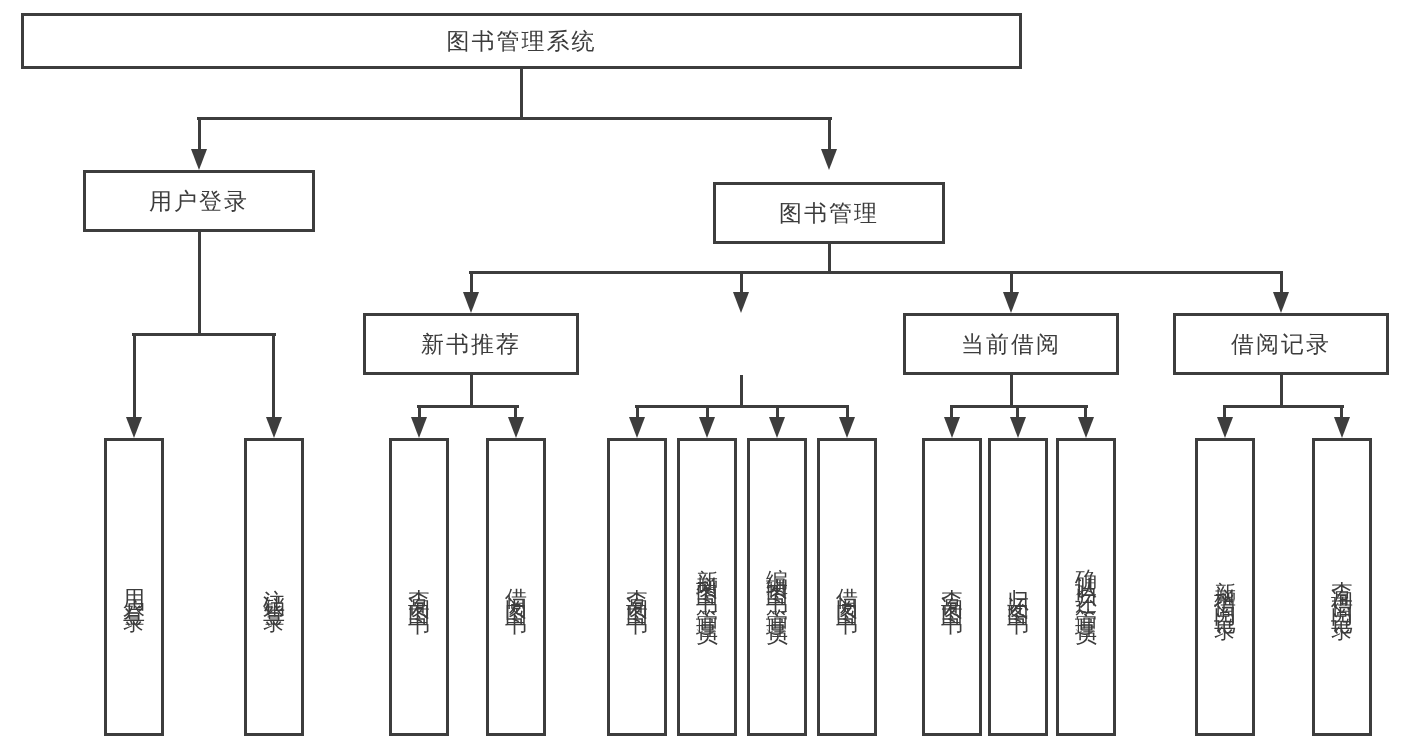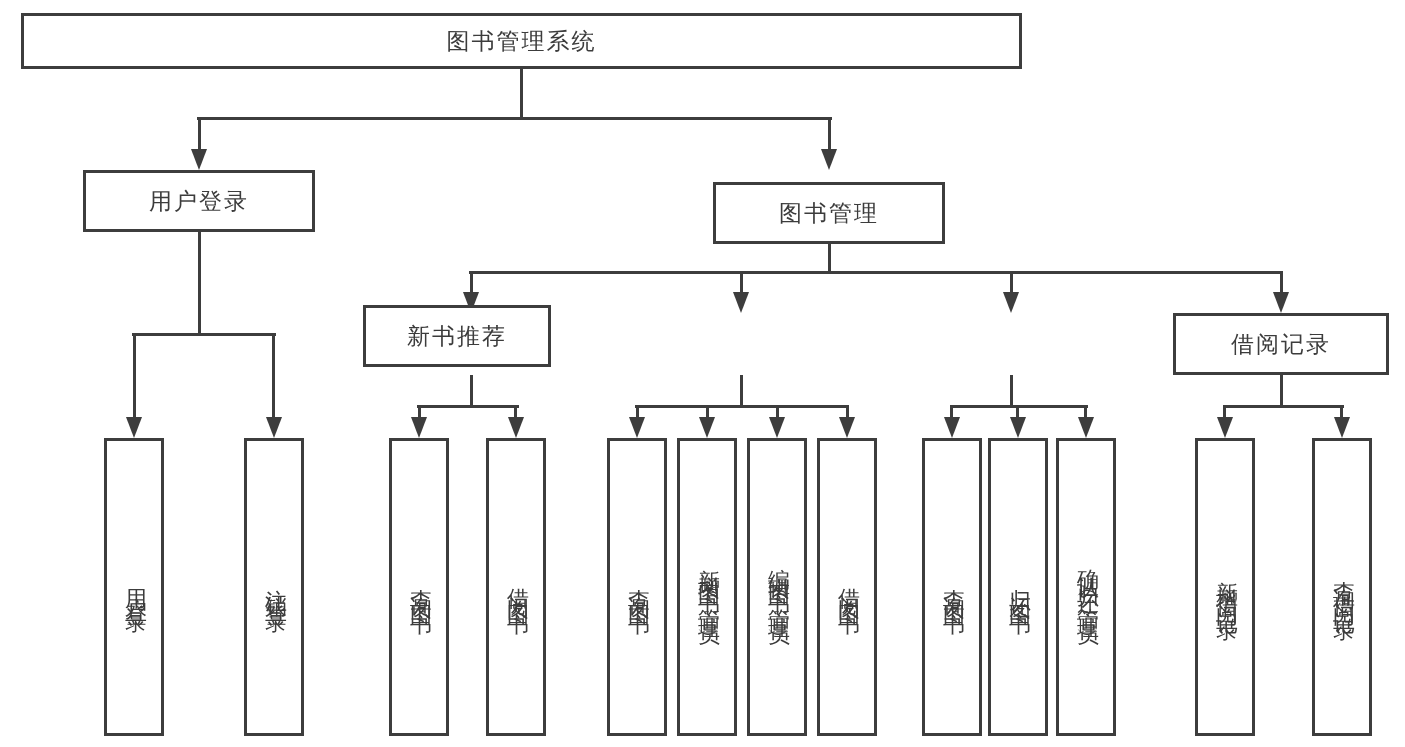--- a/index.html
+++ b/index.html
@@ -8,21 +8,21 @@
     --bg-color: #ffffff;
     --watermark-color: #c9c9c9;
   }
   html, body { margin: 0; padding: 0; background: #fff; }
   .canvas {
     position: relative;
     width: 1405px;
     height: 747px;
     background: var(--bg-color);
     overflow: hidden;
-    font-family: Liberation Mono, monospace;
+    font-family: Liberation Sans, sans-serif;
   }
   .box {
     position: absolute;
     box-sizing: border-box;
     border: 3px solid var(--line-color);
     background: var(--bg-color);
     display: flex;
     align-items: center;
     justify-content: center;
     color: var(--text-color);
@@ -65,21 +65,22 @@
 </head>
 <body>
 
 <div class="canvas">
 
   <div class="box h" style="left:21px;top:13px;width:1001px;height:56px">图书管理系统</div>
 
   <div class="box h" style="left:83px;top:170px;width:232px;height:62px">用户登录</div>
   <div class="box h" style="left:713px;top:182px;width:232px;height:62px">图书管理</div>
 
-  <div class="box h" style="left:363px;top:305px;width:188px;height:62px">新书推荐</div>
+  <div class="box h" style="left:363px;top:313px;width:216px;height:62px">新书推荐</div>
+  <div class="box h" style="left:903px;top:313px;width:216px;height:62px">当前借阅</div>
   <div class="box h" style="left:1173px;top:313px;width:216px;height:62px">借阅记录</div>
 
   <div class="box v" style="left:104px;top:438px;width:60px;height:298px">
     <span class="vt">用户登录</span>
     </div>
   <div class="box v" style="left:244px;top:438px;width:60px;height:298px">
     <span class="vt">注销登录</span>
     </div>
 
   <div class="box v" style="left:389px;top:438px;width:60px;height:298px">

